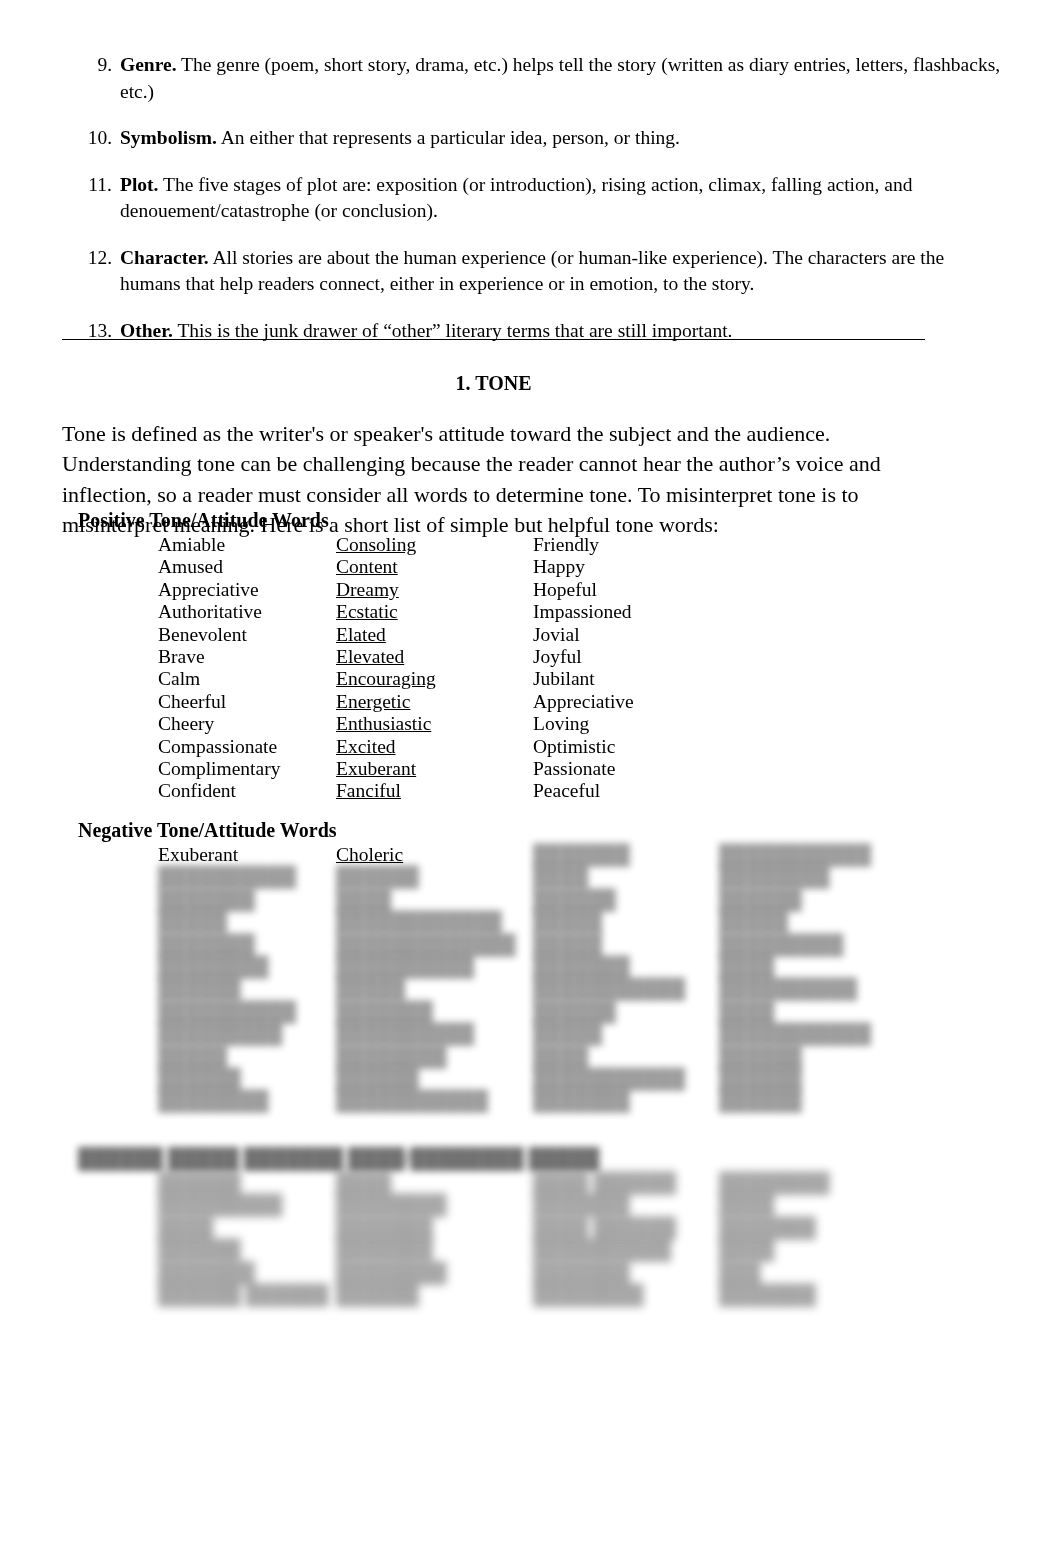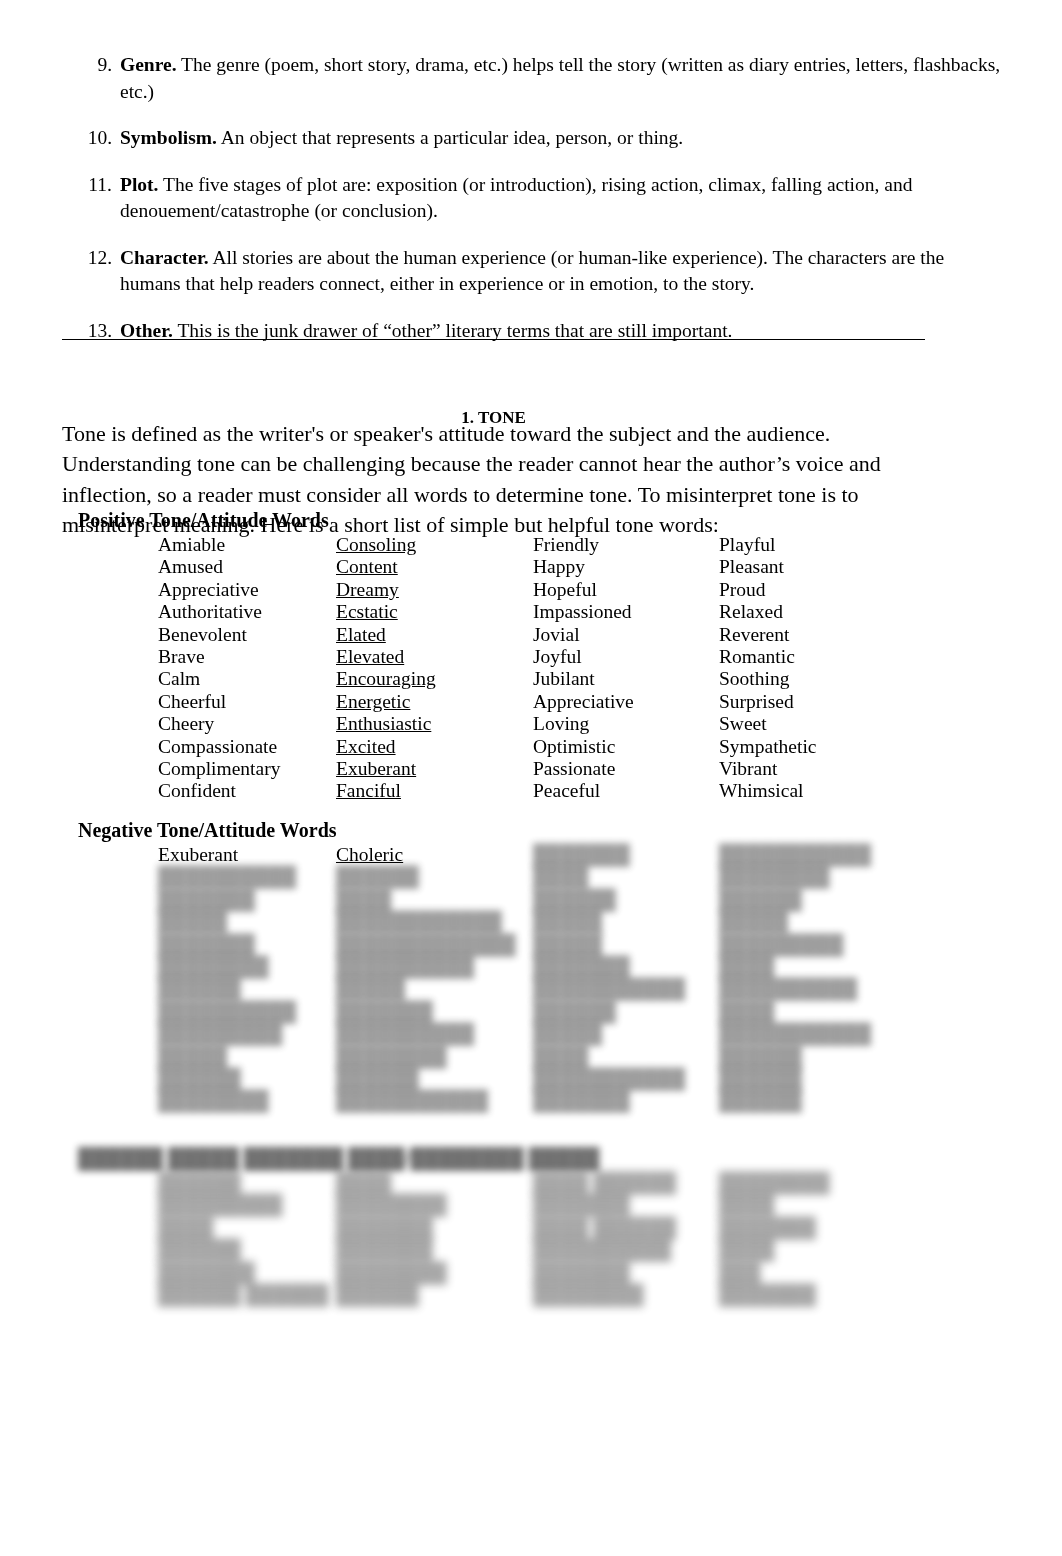--- a/index.html
+++ b/index.html
@@ -58,23 +58,22 @@
     border-top: 1.6px solid #000;
   }
 
   
   .section-title {
     position: absolute;
     left: 62px;
     top: 372px;
     width: 863px;
     text-align: center;
-    font-size: 17px;
+    font-size: 20px;
     font-weight: bold;
-    margin-top: 36px;
   }
 
   
   .intro {
     position: absolute;
     left: 62px;
     top: 419px;
     width: 900px;
     font-size: 22px;
     line-height: 1.38;
@@ -148,21 +147,21 @@
 
 <div class="page">
 
   <div class="term-list">
       <div class="term-item">
         <div class="term-num">9.</div>
         <div class="term-body"><b>Genre.</b><span> The genre (poem, short story, drama, etc.) helps tell the story (written as diary entries, letters, flashbacks, etc.)</span></div>
       </div>
       <div class="term-item">
         <div class="term-num">10.</div>
-        <div class="term-body"><b>Symbolism.</b><span> An object that represents a particular idea, person, or thing.</span></div>
+        <div class="term-body"><b>Symbolism.</b><span> An either that represents a particular idea, person, or thing.</span></div>
       </div>
       <div class="term-item">
         <div class="term-num">11.</div>
         <div class="term-body"><b>Plot.</b><span> The five stages of plot are: exposition (or introduction), rising action, climax, falling action, and denouement/catastrophe (or conclusion).</span></div>
       </div>
       <div class="term-item">
         <div class="term-num">12.</div>
         <div class="term-body"><b>Character.</b><span> All stories are about the human experience (or human-like experience). The characters are the humans that help readers connect, either in experience or in emotion, to the story.</span></div>
       </div>
       <div class="term-item">
@@ -213,34 +212,20 @@
           <div class="wg-word">Impassioned</div>
           <div class="wg-word">Jovial</div>
           <div class="wg-word">Joyful</div>
           <div class="wg-word">Jubilant</div>
           <div class="wg-word">Appreciative</div>
           <div class="wg-word">Loving</div>
           <div class="wg-word">Optimistic</div>
           <div class="wg-word">Passionate</div>
           <div class="wg-word">Peaceful</div>
         </div>
-        <div class="wg-col c4">
-          <div class="wg-word">Playful</div>
-          <div class="wg-word">Pleasant</div>
-          <div class="wg-word">Proud</div>
-          <div class="wg-word">Relaxed</div>
-          <div class="wg-word">Reverent</div>
-          <div class="wg-word">Romantic</div>
-          <div class="wg-word">Soothing</div>
-          <div class="wg-word">Surprised</div>
-          <div class="wg-word">Sweet</div>
-          <div class="wg-word">Sympathetic</div>
-          <div class="wg-word">Vibrant</div>
-          <div class="wg-word">Whimsical</div>
-        </div>
       </div></div>
   <div id="group-negative" class="wordgroup"><div class="wg-heading">Negative Tone/Attitude Words</div><div class="wg-cols">
         <div class="wg-col c1">
           <div class="wg-word">Exuberant</div>
           <div class="wg-word blurred">██████████</div>
           <div class="wg-word blurred">███████</div>
           <div class="wg-word blurred">█████</div>
           <div class="wg-word blurred">███████</div>
           <div class="wg-word blurred">████████</div>
           <div class="wg-word blurred">██████</div>

